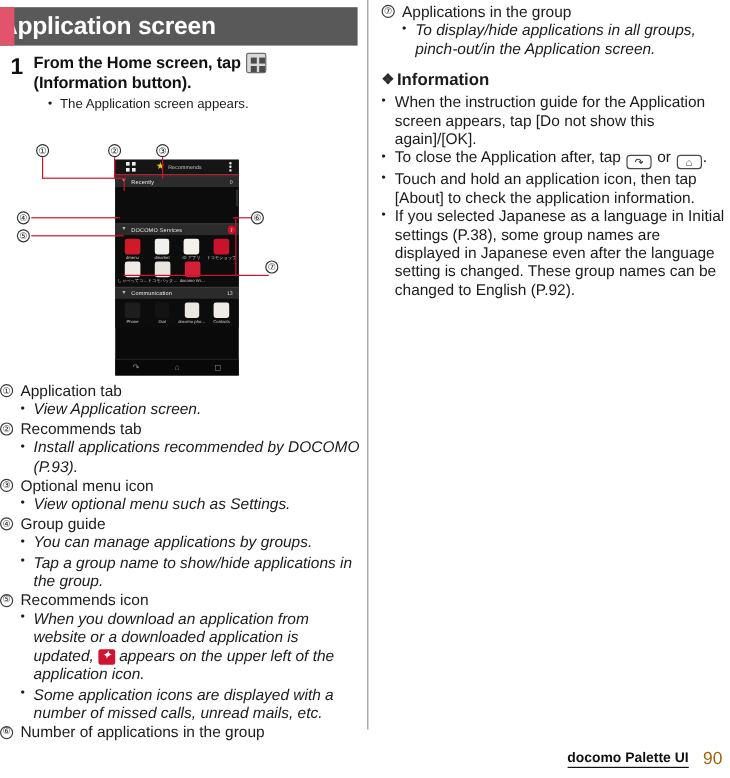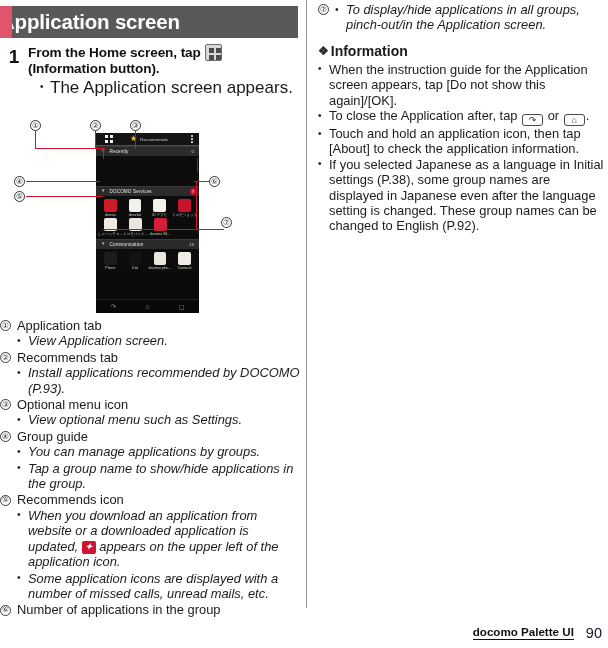--- a/index.html
+++ b/index.html
@@ -62,21 +62,21 @@
   .app-btn-icon::before,
   .app-btn-icon::after {
     content:""; position:absolute; width:5px; height:5px; background:#4c4c4c;
   }
   .app-btn-icon::before { left:2.5px; top:2.5px; box-shadow:7px 0 0 #4c4c4c; }
   .app-btn-icon::after  { left:2.5px; top:9.5px; box-shadow:7px 0 0 #4c4c4c; }
 
   .sub-bullets { margin-top:3px; margin-left:12px; }
   .bul {
     position:relative; padding-left:10px;
-    font-size:17px; line-height:15px; color:#1b1b1b;
+    font-size:11px; line-height:15px; color:#1b1b1b;
     margin-bottom:1px;
   }
   .bul::before {
     content:"\2022"; position:absolute; left:0; top:-0.5px;
     font-size:10px; color:#1b1b1b;
   }
 
   
   .figure { position:absolute; left:0; top:118px; width:300px; height:200px; }
 
@@ -210,21 +210,21 @@
   
   .footer {
     position:absolute; right:0; bottom:8px; width:608px;
     display:flex; justify-content:flex-end; align-items:flex-end; gap:12px;
     padding-right:6px;
   }
   .foot-title {
     font-size:11.6px; font-weight:bold; color:#111;
     border-bottom:1.4px solid #111; padding-bottom:1px; line-height:13px;
   }
-  .foot-page { font-size:14.5px; color:#0f172a; line-height:14px; }
+  .foot-page { font-size:14.5px; color:#a16207; line-height:14px; }
 </style>
 </head>
 <body>
 
 <div id="page">
 
   <div class="col-divider"></div>
 
   <div class="col-left">
 
@@ -434,20 +434,21 @@
       </div>
 
     </div>
   </div>
 
   <div class="col-right">
 
     <div class="lg-item" style="margin-top:2px;">
       <div class="lg-head">
         <span class="lg-marker">⑦</span>
+        <span>Applications in the group</span>
       </div>
       <div class="lg-sub">
         <div class="bul">To display/hide applications in all groups, pinch-out/in the Application screen.</div>
       </div>
     </div>
 
     <div class="info-hdr">
       <span class="diamond-glyph">❖</span>
       <span>Information</span>
     </div>

